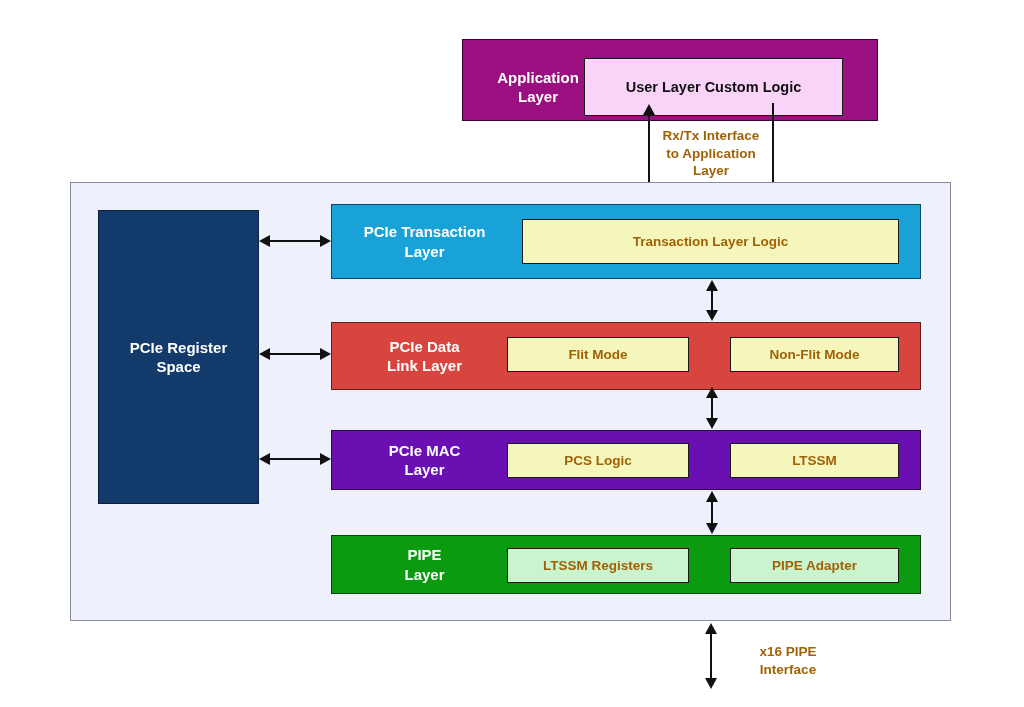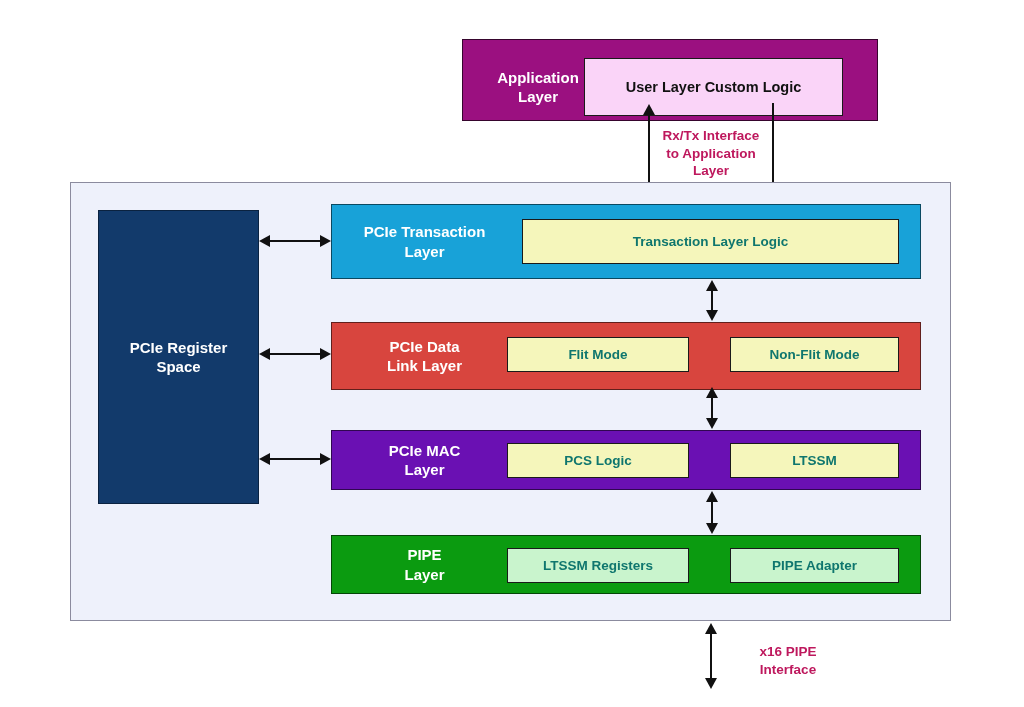--- a/index.html
+++ b/index.html
@@ -49,30 +49,30 @@
   #row-mac         { top:247px; height:60px; }
   #row-pipe        { top:352px; height:59px; }
 
   .layer-name {
     position:absolute; left:0; top:0; width:185px; height:100%;
     color:#fff; font-size:15px; line-height:1.3;
   }
   .inner-box {
     position:absolute;
     border:1.5px solid #1a1a1a;
-    color:#0f766e; font-size:13.5px;
+    color:#a16207; font-size:13.5px;
   }
   #box-tll   { left:190px; top:14px; width:377px; height:45px; }
   .inner-left  { left:175px; top:14px; width:182px; height:35px; }
   .inner-right { left:398px; top:14px; width:169px; height:35px; }
   #row-mac .inner-left, #row-mac .inner-right,
   #row-pipe .inner-left, #row-pipe .inner-right { top:12px; }
 
   
-  .io-label { color:#be185d; font-size:13.5px; line-height:1.3; text-align:center; }
+  .io-label { color:#a16207; font-size:13.5px; line-height:1.3; text-align:center; }
   #rxtx-label { left:640px; top:127px; width:142px; }
   #x16-label  { left:733px; top:643px; width:110px; }
 
   
   .line-v { width:2px; background:#111; }
   .tri { width:0; height:0; }
   .tri-up    { border-left:6px solid transparent; border-right:6px solid transparent; border-bottom:11px solid #111; }
   .tri-down  { border-left:6px solid transparent; border-right:6px solid transparent; border-top:11px solid #111; }
 
   .arrow-h { height:14px; }

